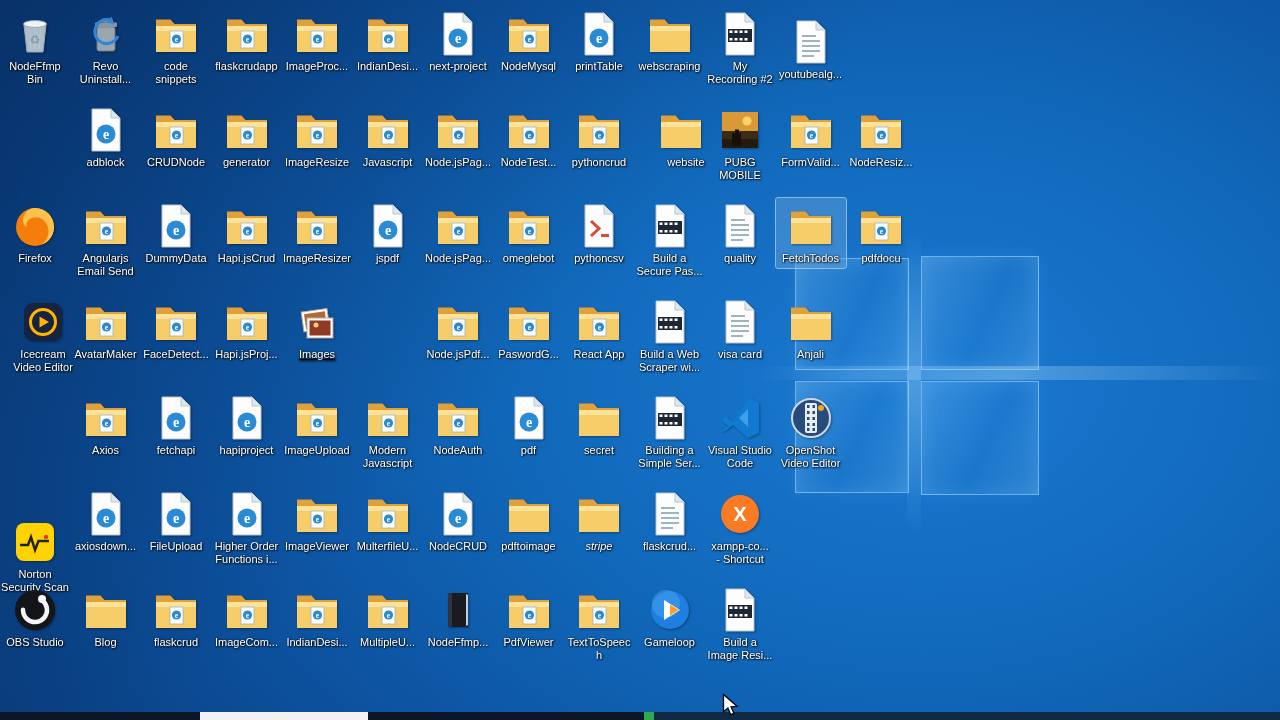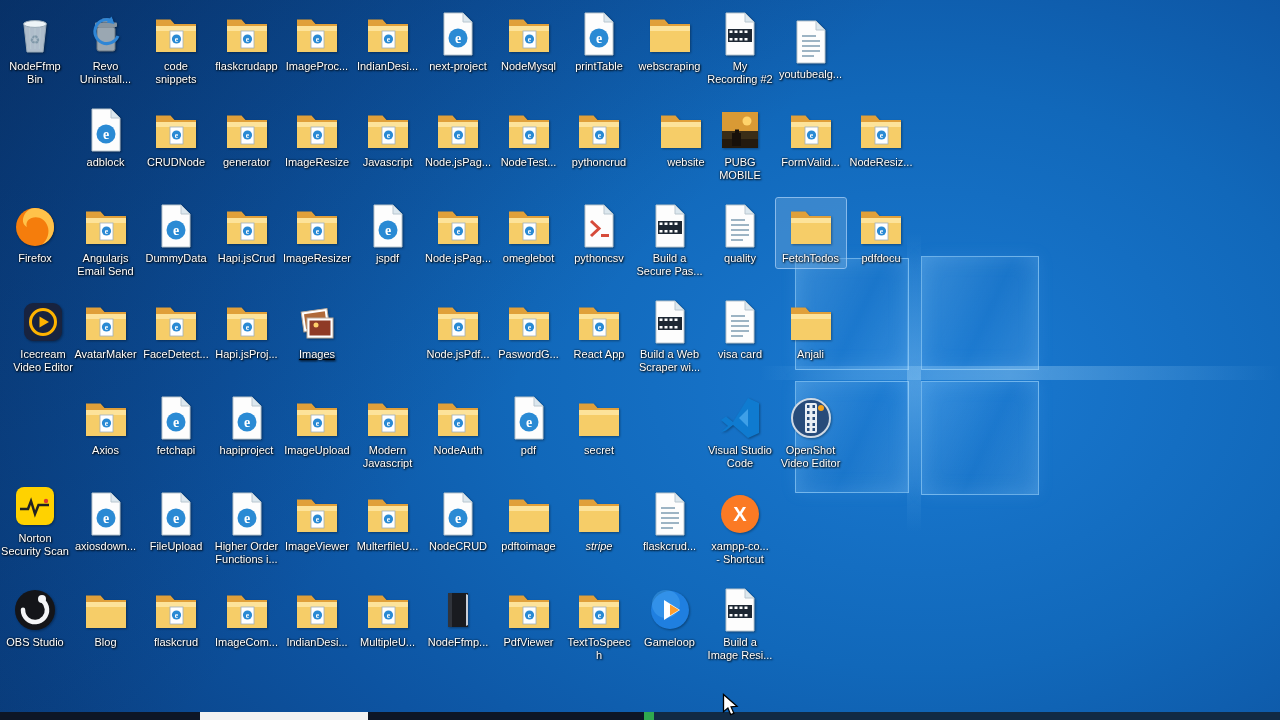--- a/index.html
+++ b/index.html
@@ -794,20 +794,41 @@
       <div class="icon" style="left: 564px; top: 390px;">
         <div class="glyph">
           <svg viewBox="0 0 48 48">
             <path d="M4 9.5h14.5l4 4.5H44v28H4z" fill="#e0a03a"></path>
             <path d="M4 16h40v26H4z" fill="#f6cd68"></path>
             <path d="M4 16h40v5H4z" fill="#fde39a"></path>
           </svg>
         </div>
         <div class="label">secret</div>
       </div>
+      <div class="icon" style="left: 634.5px; top: 390px;">
+        <div class="glyph">
+          <svg viewBox="0 0 48 48">
+            <path d="M10 3h19l9 9v33H10z" fill="#fdfdfd" stroke="#b9c6cf" stroke-width="1"></path>
+            <path d="M29 3l9 9h-9z" fill="#dce7ee" stroke="#b9c6cf" stroke-width="1"></path>
+            <rect x="12" y="19" width="24" height="13" fill="#1d2733"></rect>
+            <g fill="#ffffff">
+              <rect x="13.5" y="20.5" width="3" height="2.5"></rect>
+              <rect x="18.5" y="20.5" width="3" height="2.5"></rect>
+              <rect x="23.5" y="20.5" width="3" height="2.5"></rect>
+              <rect x="28.5" y="20.5" width="3" height="2.5"></rect>
+              <rect x="13.5" y="28" width="3" height="2.5"></rect>
+              <rect x="18.5" y="28" width="3" height="2.5"></rect>
+              <rect x="23.5" y="28" width="3" height="2.5"></rect>
+              <rect x="28.5" y="28" width="3" height="2.5"></rect>
+            </g>
+          </svg>
+        </div>
+        <div class="label">Building a
+Simple Ser...</div>
+      </div>
       <div class="icon" style="left: 705px; top: 390px;">
         <div class="glyph">
           <svg viewBox="0 0 48 48">
             <path d="M32 4l11 5v30l-11 5-15-13-7 5.5L5 38l7-6-7-6 5-3.5 7 5.5z" fill="#0f7bd0"></path>
             <path d="M32 15v18l-9-9z" fill="#3ea0e8"></path>
           </svg>
         </div>
         <div class="label">Visual Studio
 Code</div>
       </div>
@@ -827,21 +848,21 @@
               <rect x="25.5" y="29" width="2.5" height="3"></rect>
               <rect x="20" y="34" width="2.5" height="3"></rect>
               <rect x="25.5" y="34" width="2.5" height="3"></rect>
             </g>
             <circle cx="34" cy="14" r="3" fill="#f7a31b"></circle>
           </svg>
         </div>
         <div class="label">OpenShot
 Video Editor</div>
       </div>
-      <div class="icon" style="left: 0px; top: 478px;">
+      <div class="icon" style="left: 0px; top: 514px;">
         <div class="glyph">
           <svg viewBox="0 0 48 48">
             <rect x="5" y="5" width="38" height="38" rx="8" fill="#ffd200"></rect>
             <path d="M9 27h8l3-8 4 13 3.5-9H38" fill="none" stroke="#222222" stroke-width="2.5"></path>
             <circle cx="35" cy="19" r="2.2" fill="#e03a2f"></circle>
           </svg>
         </div>
         <div class="label">Norton
 Security Scan</div>
       </div>

